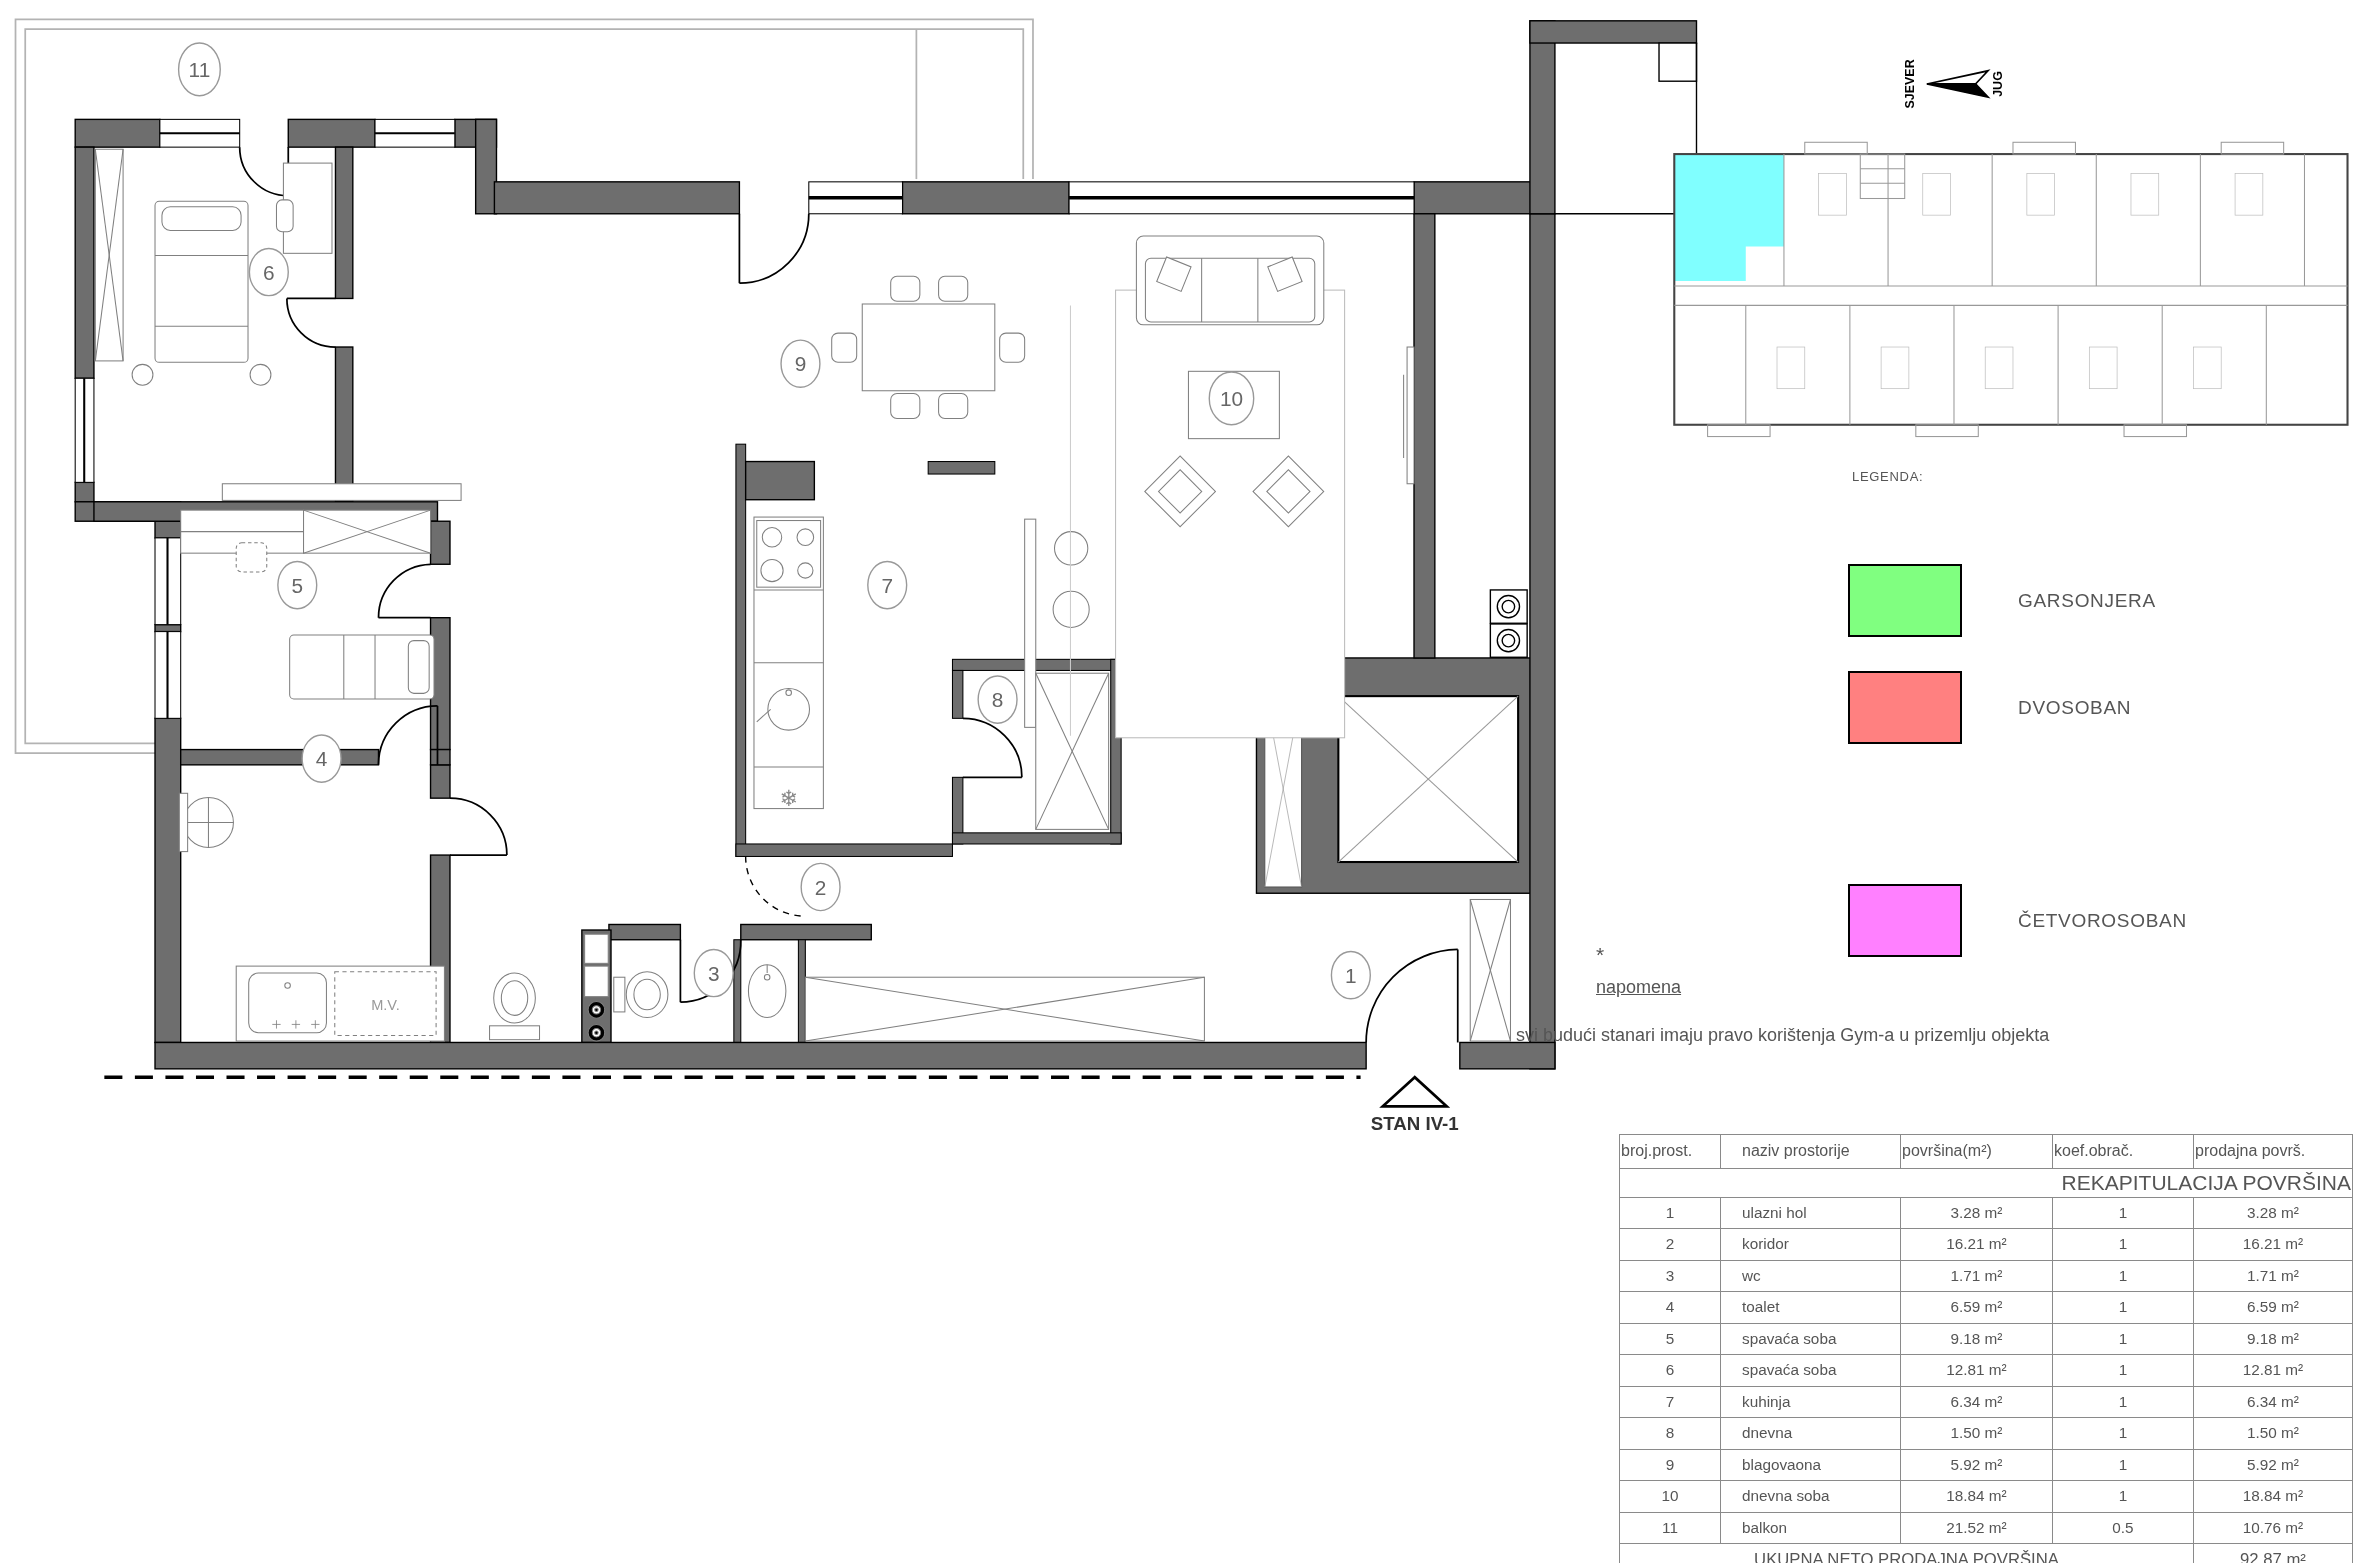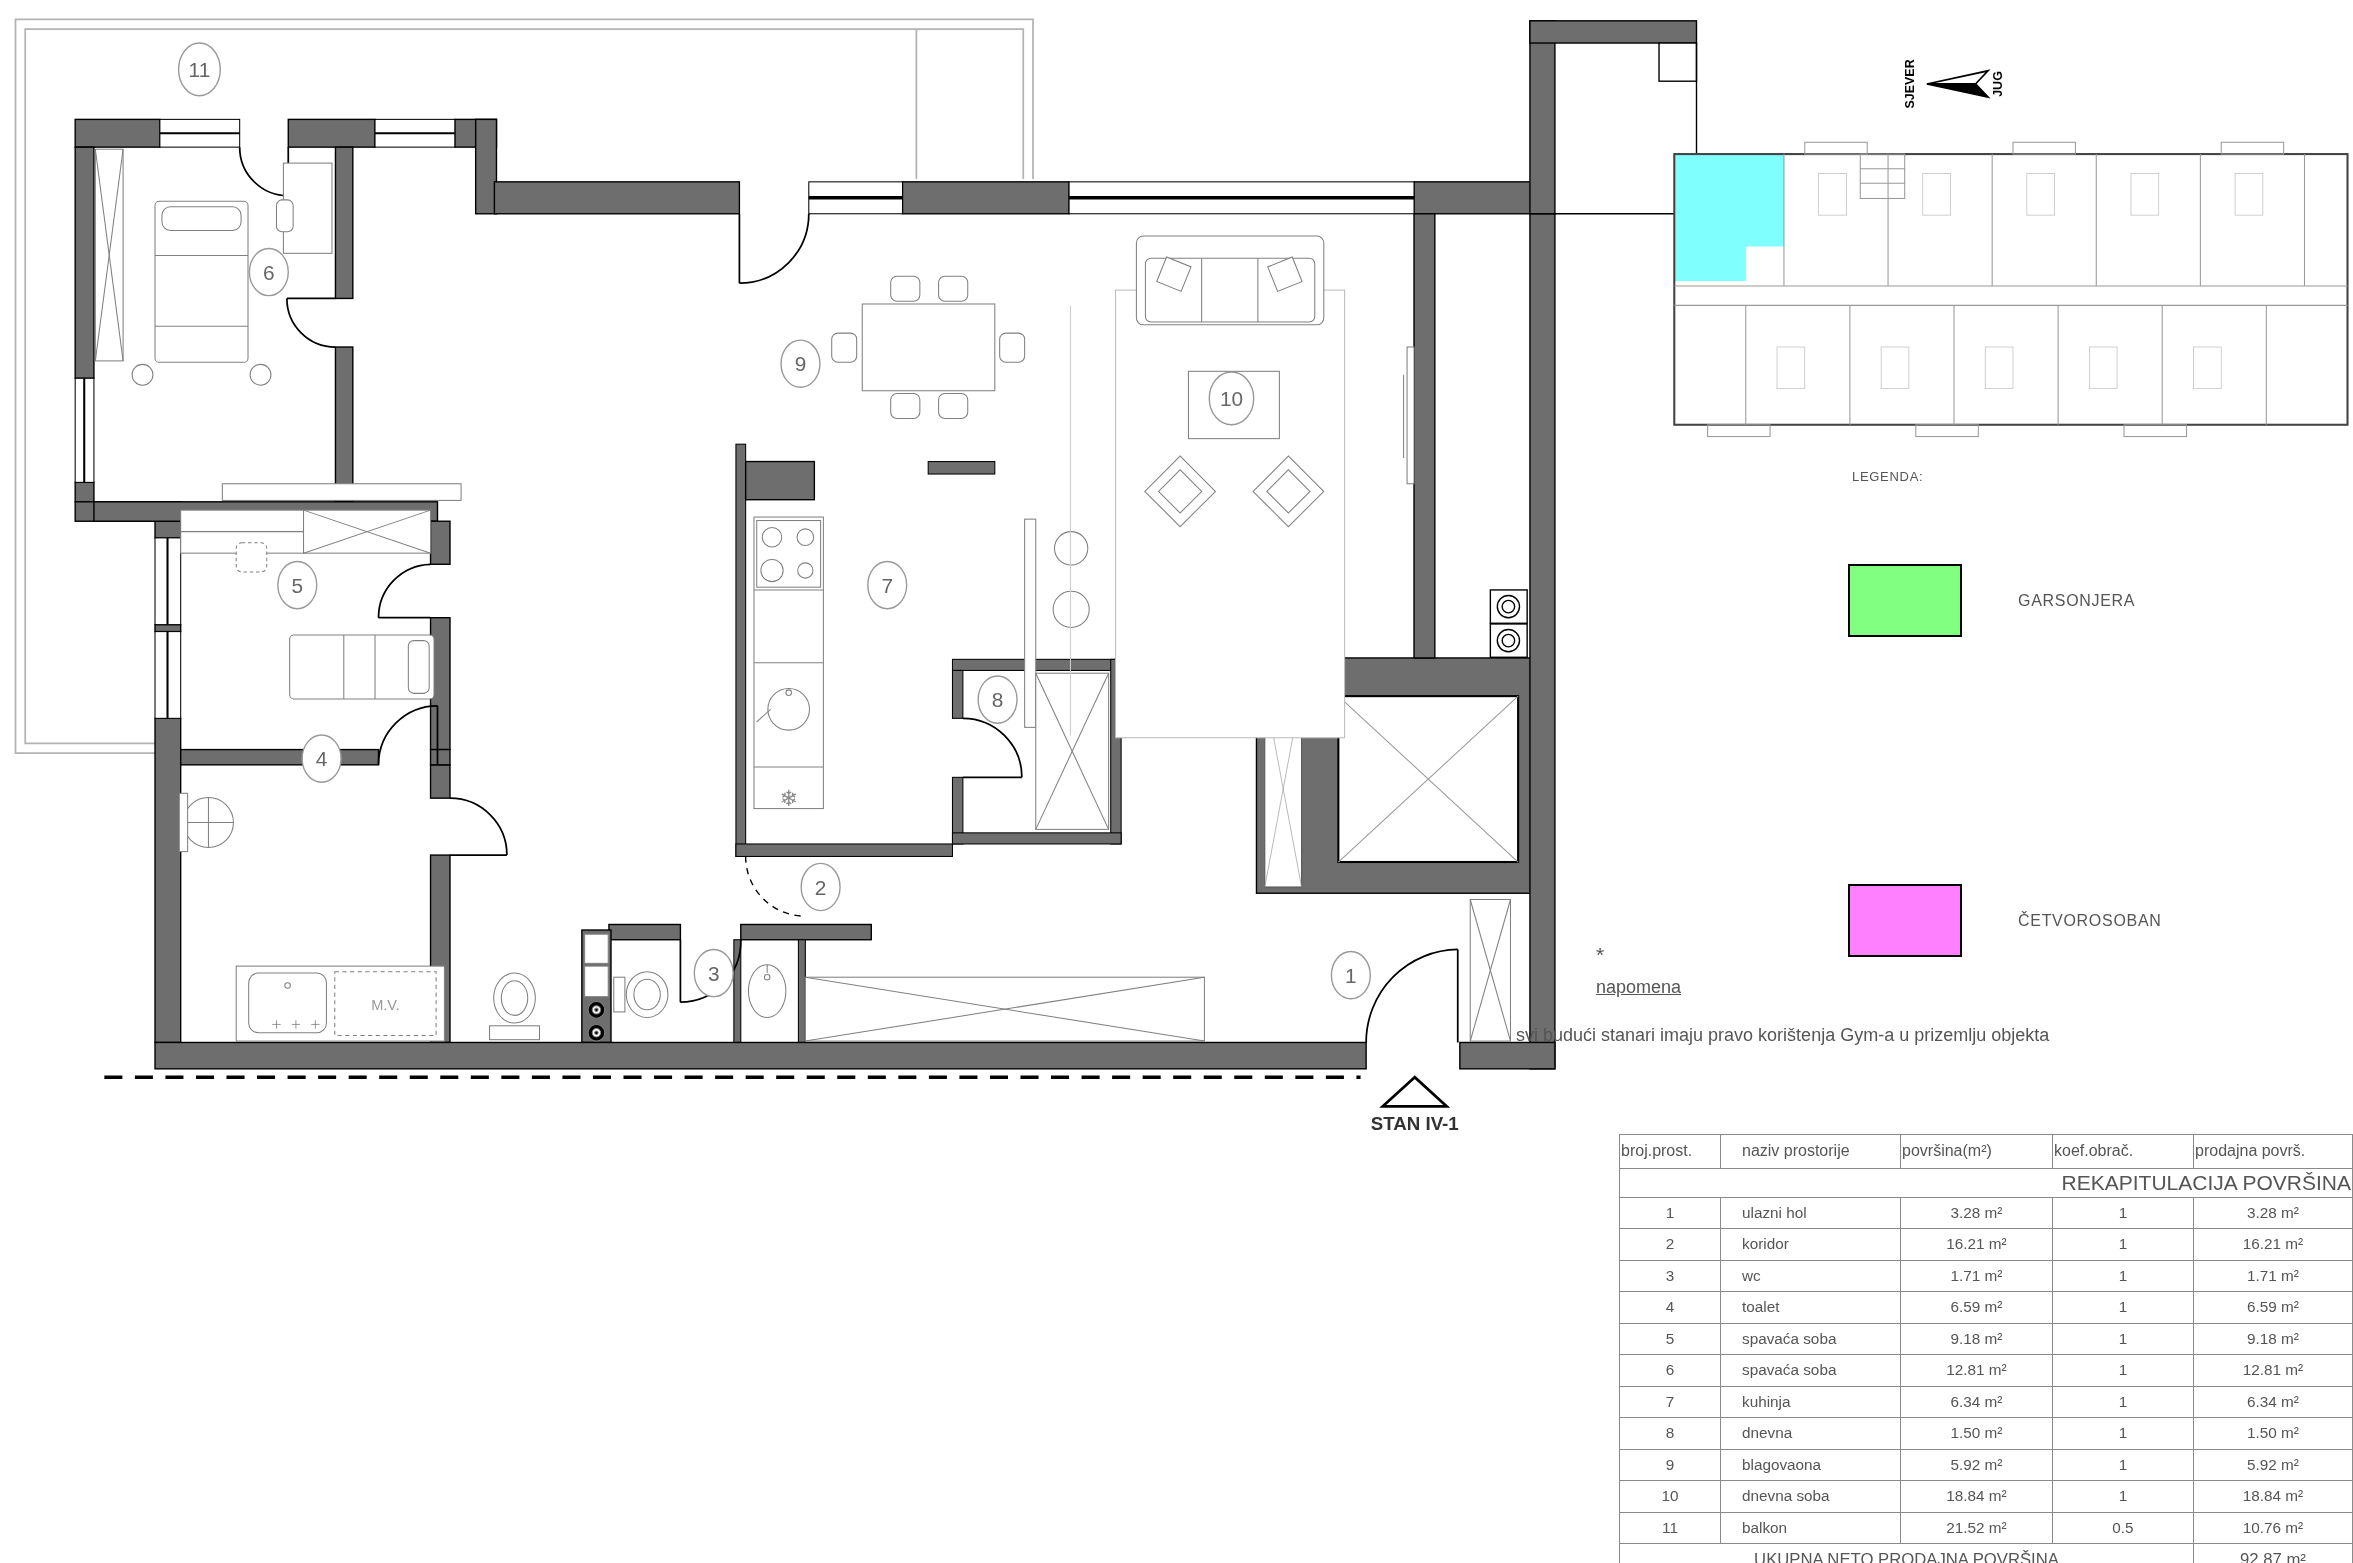--- a/index.html
+++ b/index.html
@@ -3,21 +3,21 @@
 <meta charset="utf-8">
 <style>
   html,body{margin:0;padding:0;background:#fff;width:2354px;height:1563px;
     font-family:"Liberation Sans",sans-serif;position:relative;overflow:hidden;}
   #stage{position:absolute;left:0;top:0;width:2354px;height:1563px;}
   svg{position:absolute;left:0;top:0;}
   
   .legend-title{position:absolute;left:1852px;top:469px;font-size:13px;color:#555;letter-spacing:0.7px;}
   .legend-item{position:absolute;left:1848px;display:flex;align-items:center;}
   .legend-item .sw{width:110px;height:69px;border:2.1px solid #000;flex:0 0 auto;}
-  .legend-item .lb{margin-left:56px;font-size:16px;color:#555;letter-spacing:0.7px;white-space:nowrap;}
+  .legend-item .lb{margin-left:56px;font-size:19px;color:#555;letter-spacing:0.7px;white-space:nowrap;}
   
   .note-star{position:absolute;left:1596px;top:943px;font-size:21px;color:#555;}
   .note-title{position:absolute;left:1596px;top:977px;font-size:18px;color:#555;text-decoration:underline;}
   .note-body{position:absolute;left:1516px;top:1025px;font-size:18px;color:#555;white-space:nowrap;}
   
   .recap{position:absolute;left:1619px;top:1134px;width:733px;border-collapse:collapse;
     table-layout:fixed;font-size:15.3px;color:#555;background:#fff;}
   .recap td,.recap th{border:1.4px solid #8a8a8a;font-weight:normal;overflow:hidden;white-space:nowrap;}
   .recap .title-row td{height:26px;text-align:right;font-size:21px;}
   .recap thead th{height:30.5px;text-align:left;font-size:16px;}
@@ -429,20 +429,24 @@
           <rect x="3160" y="500" width="40" height="60"></rect>
     </g>
   </g>
 </svg>
 
 <div class="legend-title">LEGENDA:</div>
 <div class="legend-item" style="top:564px">
   <div class="sw" style="background-color: rgb(128, 255, 128);"></div>
   <div class="lb">GARSONJERA</div>
 </div>
+<div class="legend-item" style="top:671px">
+  <div class="sw" style="background-color: rgb(255, 128, 128);"></div>
+  <div class="lb">DVOSOBAN</div>
+</div>
 <div class="legend-item" style="top:884px">
   <div class="sw" style="background-color: rgb(255, 128, 255);"></div>
   <div class="lb">ČETVOROSOBAN</div>
 </div>
 
 <div class="note-star">*</div>
 <div class="note-title">napomena</div>
 <div class="note-body">svi budući stanari imaju pravo korištenja Gym-a u prizemlju objekta</div>
 
 <table class="recap">

